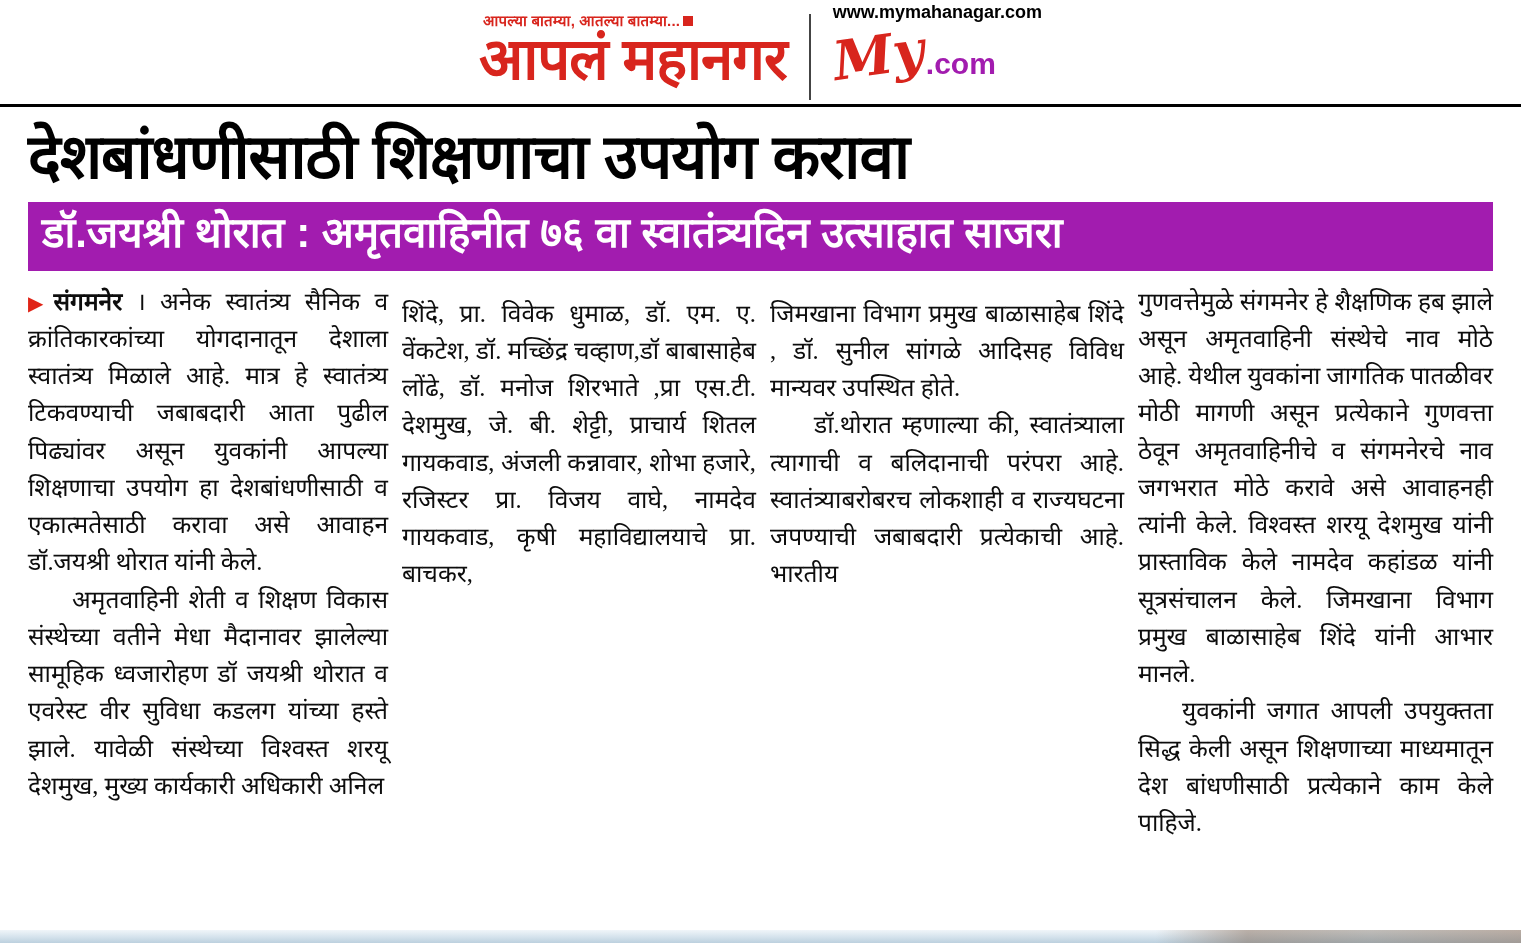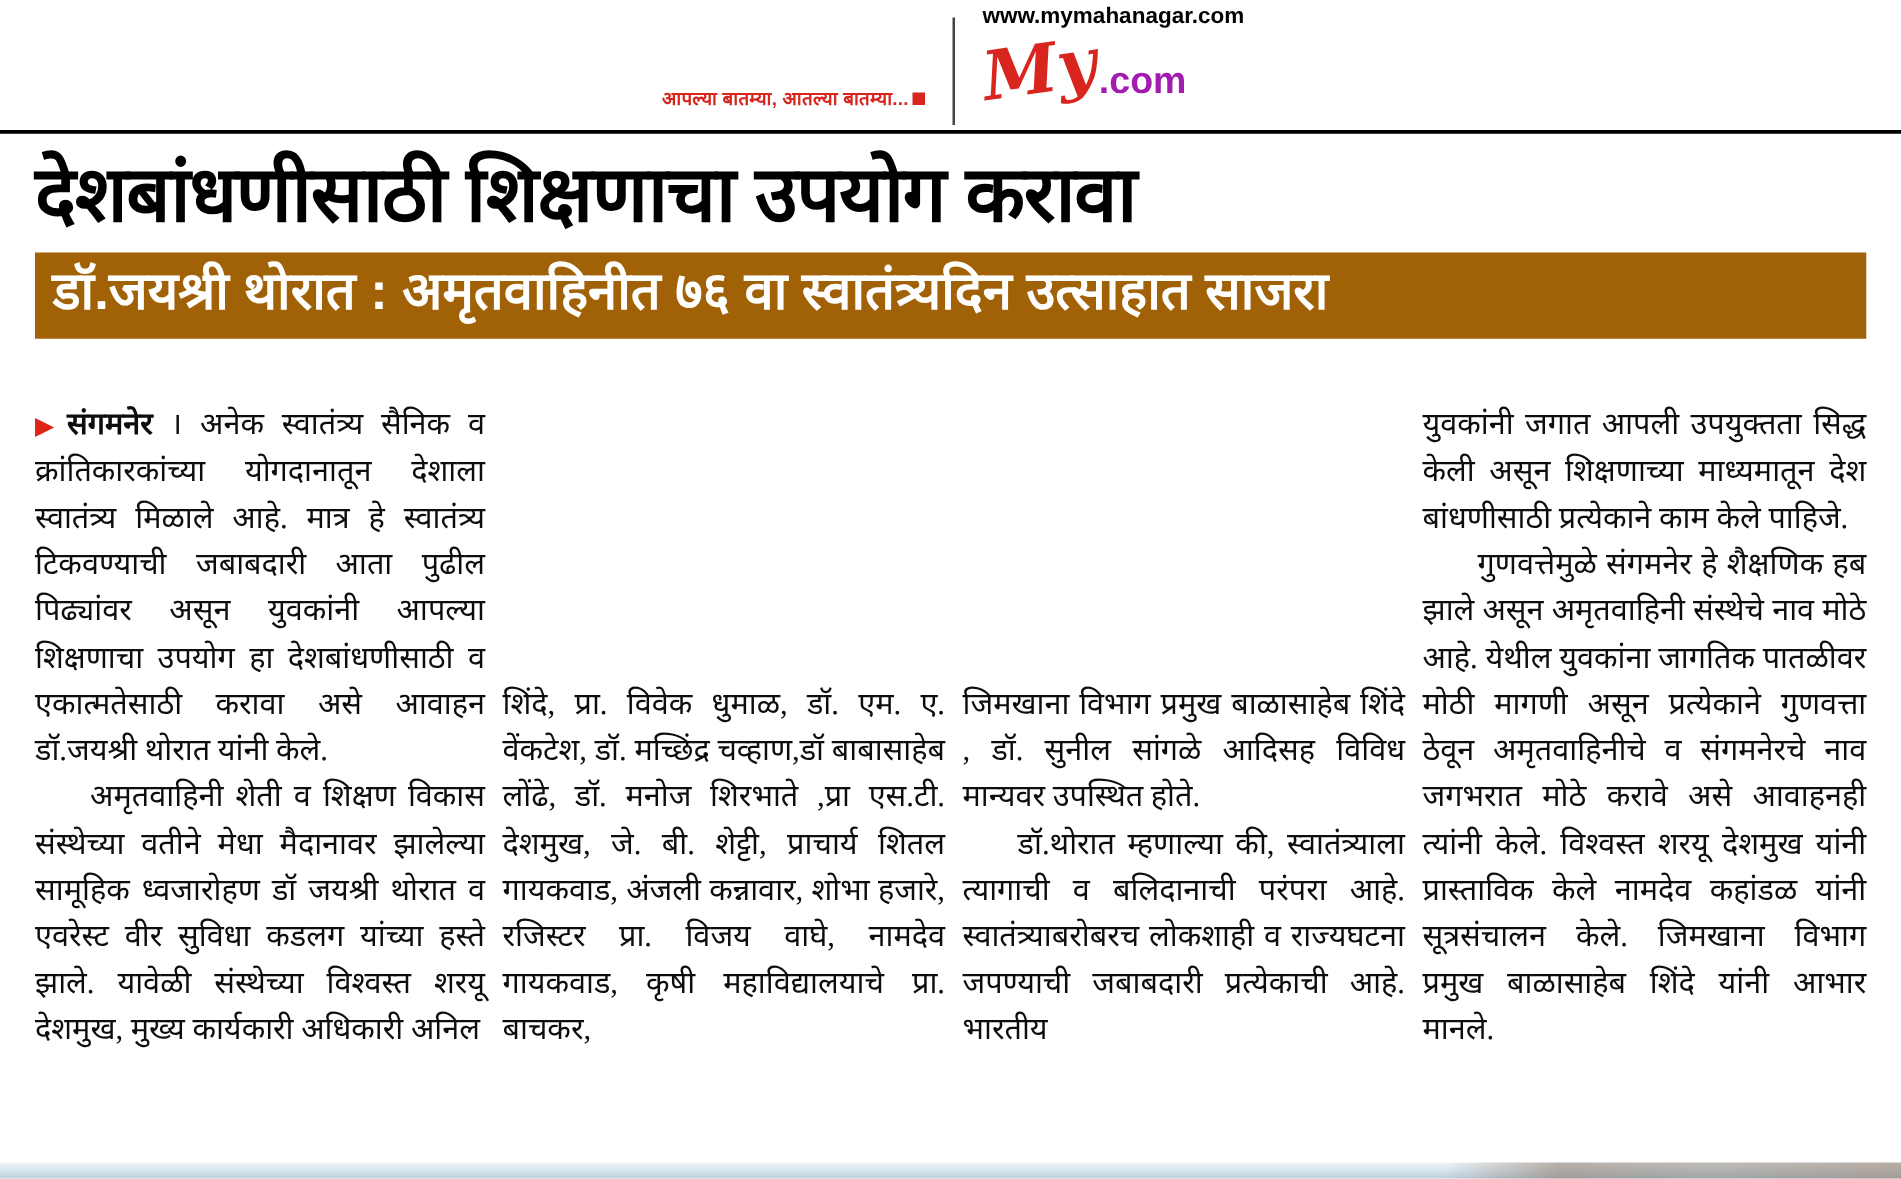--- a/index.html
+++ b/index.html
@@ -44,28 +44,28 @@
   }
   .top-rule { height:3px; background:#000; width:100%; }
   
   .headline {
     font-family:"Liberation Sans", sans-serif; font-weight:bold; color:#000;
     font-size:62px; line-height:1.15; padding:14px 28px 0 28px;
     letter-spacing:-1px; white-space:nowrap; overflow:hidden;
   }
   
   .subhead {
-    margin:10px 28px 0 28px; background:#a16207; color:#ffffff;
+    margin:10px 28px 0 28px; background:#a21caf; color:#ffffff;
     font-family:"Liberation Sans", sans-serif; font-weight:bold;
     font-size:42px; padding:6px 14px 12px 14px; line-height:1.2;
     white-space:nowrap; overflow:hidden;
   }
   
   .content {
-    display:flex; gap:14px; padding:12px 28px 0 28px; height:572px; overflow:hidden;align-items:flex-end;
+    display:flex; gap:14px; padding:12px 28px 0 28px; height:572px; overflow:hidden;
   }
   .bodytext {
     font-size:24.5px; line-height:1.52; text-align:justify; color:#0d0d0d;
   }
   .bodytext p + p { text-indent:1.8em; }
   .col1 { width:360px; }
   .middle { width:722px; display:flex; }
   .col4 { width:355px; }
   .middle-cols { display:flex; gap:14px; margin-top:12px; }
   .col2, .col3 { width:354px; }
@@ -84,20 +84,21 @@
   }
 </style>
 </head>
 <body>
 
 <div class="page">
 
   <div class="masthead">
     <div class="mh-left">
       <div class="mh-tagline"><span>आपल्या बातम्या, आतल्या बातम्या...</span><span class="sq"></span></div>
+      <div class="mh-logo">आपलं महानगर</div>
     </div>
     <div class="mh-divider"></div>
     <div class="mh-right">
       <div class="mh-url">www.mymahanagar.com</div>
       <div class="mh-right-logo">
         <span class="mh-my">My</span>
         <span class="mh-dotcom">.com</span>
       </div>
     </div>
   </div>
@@ -202,21 +203,21 @@
           <p>शिंदे, प्रा. विवेक धुमाळ, डॉ. एम. ए. वेंकटेश, डॉ. मच्छिंद्र चव्हाण,डॉ बाबासाहेब लोंढे, डॉ. मनोज शिरभाते ,प्रा एस.टी. देशमुख, जे. बी. शेट्टी, प्राचार्य शितल गायकवाड, अंजली कन्नावार, शोभा हजारे, रजिस्टर प्रा. विजय वाघे, नामदेव गायकवाड, कृषी महाविद्यालयाचे प्रा. बाचकर,</p>
         </div>
         <div class="col3 bodytext">
           <p>जिमखाना विभाग प्रमुख बाळासाहेब शिंदे , डॉ. सुनील सांगळे आदिसह विविध मान्यवर उपस्थित होते.</p>
           <p>डॉ.थोरात म्हणाल्या की, स्वातंत्र्याला त्यागाची व बलिदानाची परंपरा आहे. स्वातंत्र्याबरोबरच लोकशाही व राज्यघटना जपण्याची जबाबदारी प्रत्येकाची आहे. भारतीय</p>
         </div>
       </div>
     </div>
 
     <div class="col4 bodytext">
+      <p>गुणवत्तेमुळे संगमनेर हे शैक्षणिक हब झाले असून अमृतवाहिनी संस्थेचे नाव मोठे आहे. येथील युवकांना जागतिक पातळीवर मोठी मागणी असून प्रत्येकाने गुणवत्ता ठेवून अमृतवाहिनीचे व संगमनेरचे नाव जगभरात मोठे करावे असे आवाहनही त्यांनी केले. विश्वस्त शरयू देशमुख यांनी प्रास्ताविक केले नामदेव कहांडळ यांनी सूत्रसंचालन केले. जिमखाना विभाग प्रमुख बाळासाहेब शिंदे यांनी आभार मानले.</p>
       <p>युवकांनी जगात आपली उपयुक्तता सिद्ध केली असून शिक्षणाच्या माध्यमातून देश बांधणीसाठी प्रत्येकाने काम केले पाहिजे.</p>
-      <p>गुणवत्तेमुळे संगमनेर हे शैक्षणिक हब झाले असून अमृतवाहिनी संस्थेचे नाव मोठे आहे. येथील युवकांना जागतिक पातळीवर मोठी मागणी असून प्रत्येकाने गुणवत्ता ठेवून अमृतवाहिनीचे व संगमनेरचे नाव जगभरात मोठे करावे असे आवाहनही त्यांनी केले. विश्वस्त शरयू देशमुख यांनी प्रास्ताविक केले नामदेव कहांडळ यांनी सूत्रसंचालन केले. जिमखाना विभाग प्रमुख बाळासाहेब शिंदे यांनी आभार मानले.</p>
     </div>
 
   </div>
 
   <div class="bottom-strip"></div>
 
 </div>
 
 </body></html>

